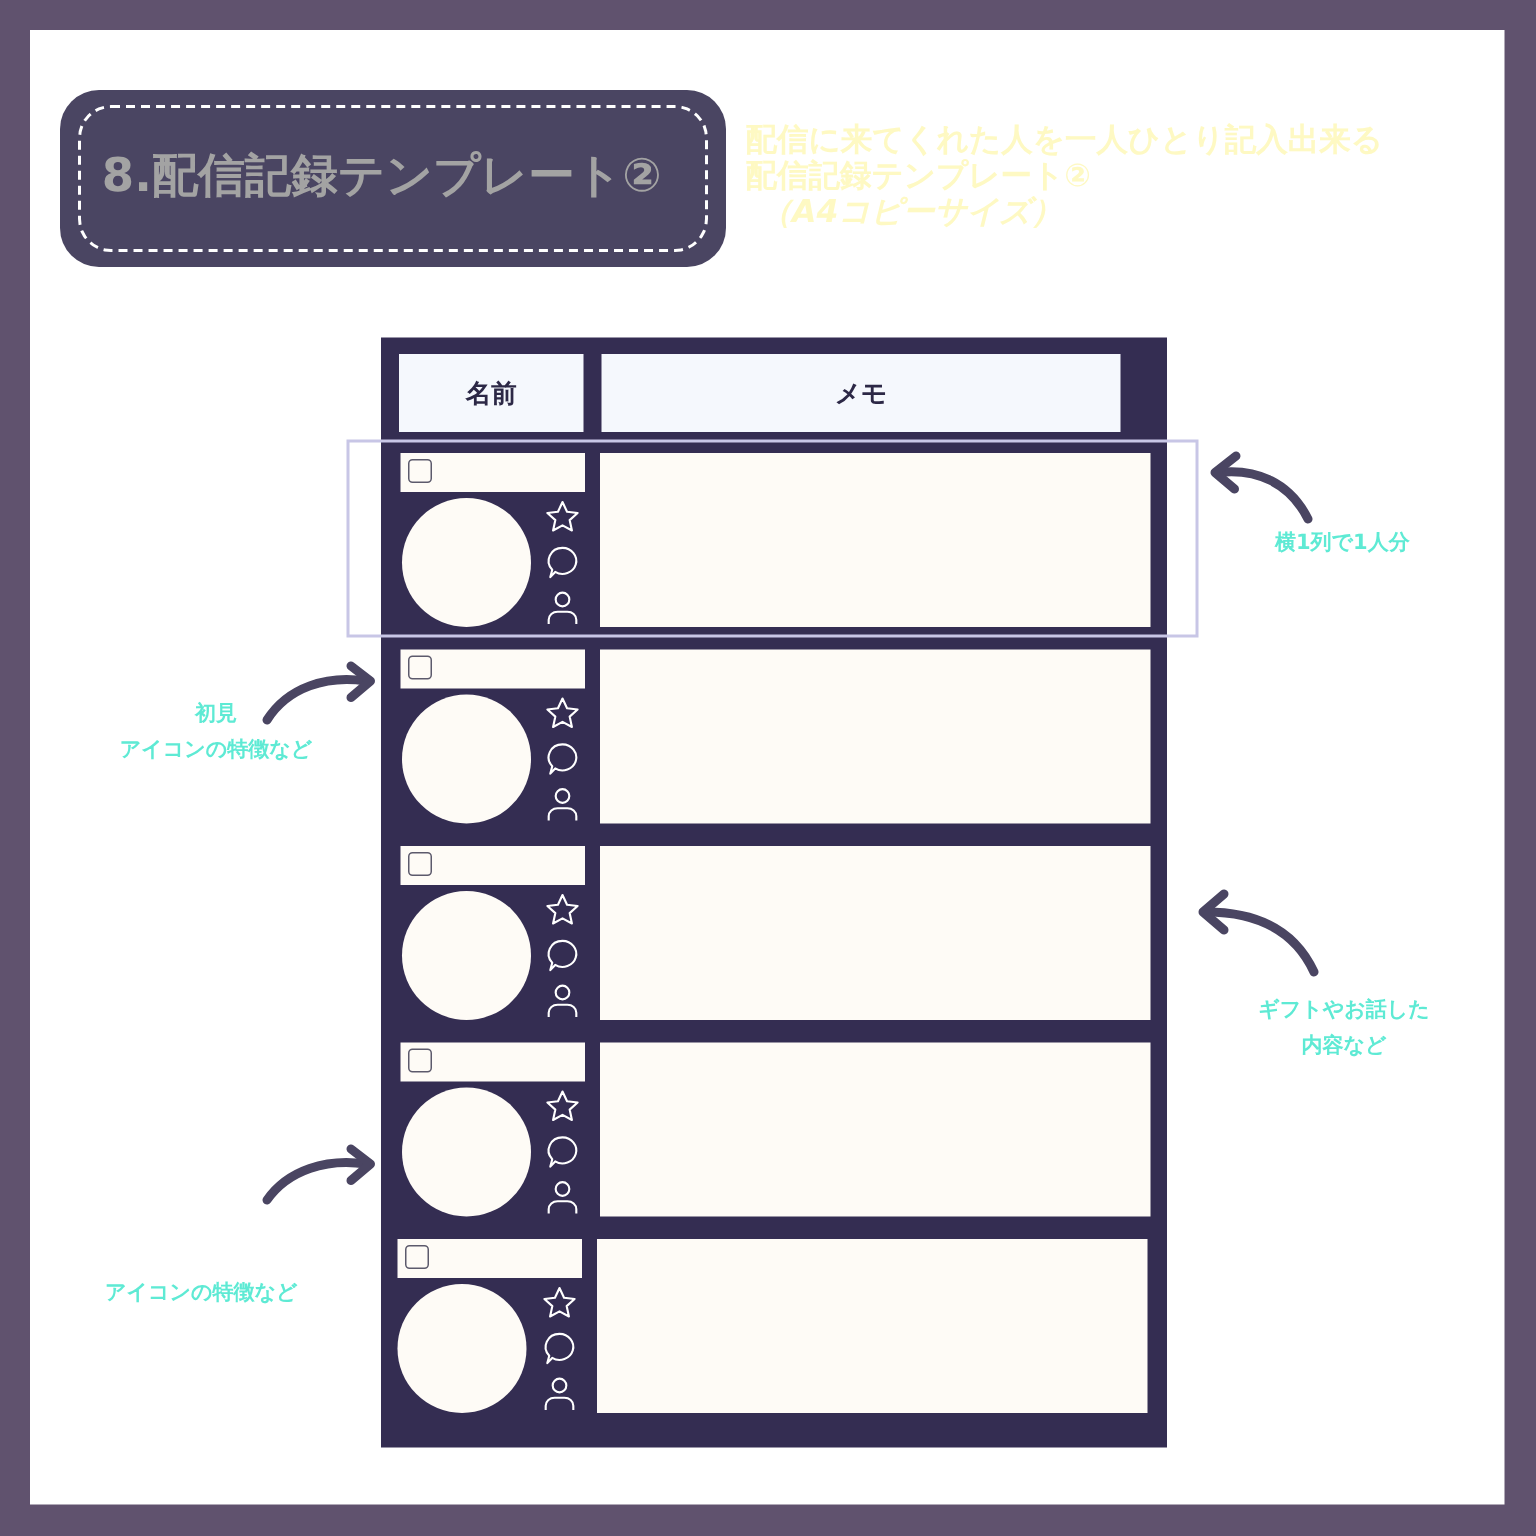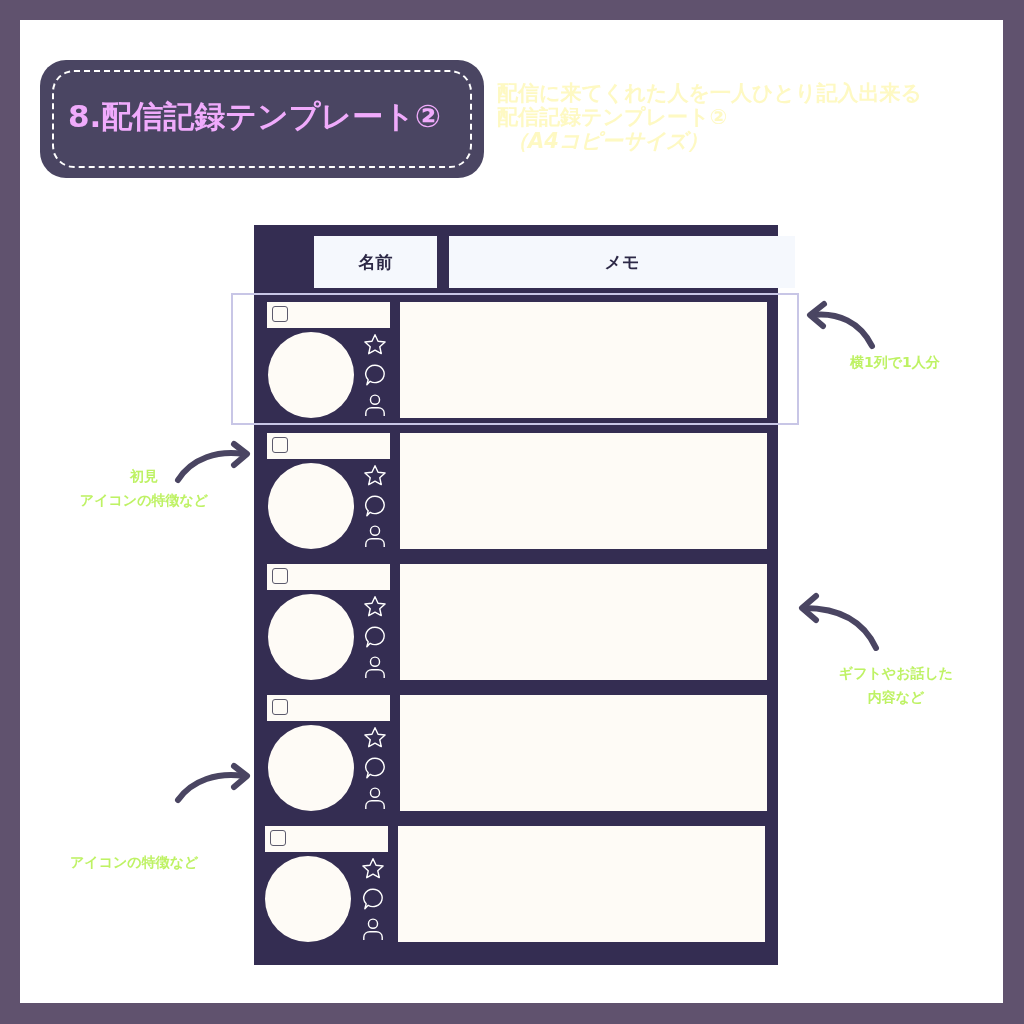--- a/index.html
+++ b/index.html
@@ -1,35 +1,35 @@
 <!DOCTYPE html>
 <html><head>
 <meta charset="utf-8">
 <style>
   html,body{margin:0;padding:0;}
   body{width:1024px;height:1024px;background:#60526e;position:relative;overflow:hidden;font-family:"DejaVu Sans",sans-serif;}
   .page{position:absolute;left:20px;top:20px;width:983px;height:983px;background:#ffffff;}
   .title-badge{position:absolute;left:40px;top:60px;width:444px;height:118px;background:#4a4562;border-radius:26px;}
   .title-dash{position:absolute;left:12px;top:10px;right:12px;bottom:10px;border:2.5px dashed #ffffff;border-radius:22px;}
-  .title-text{position:absolute;left:0;right:15px;top:36px;text-align:center;color:#f0abfc;font-size:31px;font-weight:bold;letter-spacing:0px;white-space:nowrap;}
+  .title-text{position:absolute;left:0;right:15px;top:36px;text-align:center;color:#a3a3a3;font-size:31px;font-weight:bold;letter-spacing:0px;white-space:nowrap;}
   .desc{position:absolute;left:497px;top:81px;color:#fef9c3;font-size:21px;font-weight:bold;line-height:24px;white-space:nowrap;}
   .desc div{height:24px;}
   .desc .l3{padding-left:10px;font-style:italic;}
   .sheet{position:absolute;left:254px;top:225px;width:524px;height:740px;background:#342d52;}
-  .hdr{position:absolute;top:11px;height:52px;background:#f5f8fd;display:flex;align-items:center;justify-content:center;font-weight:bold;font-size:17px;color:#2c2846;margin-left:48px;}
+  .hdr{position:absolute;top:11px;height:52px;background:#f5f8fd;display:flex;align-items:center;justify-content:center;font-weight:bold;font-size:17px;color:#2c2846;}
   .hdr-name{left:12px;width:123px;}
   .hdr-memo{left:147px;width:346px;}
   .row{position:absolute;left:0;width:524px;height:120px;}
   .namebar{position:absolute;left:13px;top:0;width:123px;height:26px;background:#fefbf6;}
   .chk{position:absolute;left:5px;top:4px;width:16px;height:16px;border:1.5px solid #5c5a6c;border-radius:3px;box-sizing:border-box;}
   .avatar{position:absolute;left:14px;top:30px;width:86px;height:86px;border-radius:50%;background:#fefbf6;}
   .icn{position:absolute;left:108px;width:26px;height:26px;}
   .memo{position:absolute;left:146px;top:0;width:367px;height:116px;background:#fefbf6;}
   .highlight{position:absolute;left:231px;top:293px;width:568px;height:132px;border:2px solid #c8c6e6;box-sizing:border-box;}
-  .note{position:absolute;color:#bef264;font-weight:bold;font-size:14px;text-align:center;white-space:nowrap;line-height:24px;}
+  .note{position:absolute;color:#5eead4;font-weight:bold;font-size:14px;text-align:center;white-space:nowrap;line-height:24px;}
   svg.arrow{position:absolute;overflow:visible;}
 </style>
 </head>
 <body>
 
 <div class="page"></div>
 
 <div class="title-badge">
   <div class="title-dash"></div>
   <div class="title-text">8.配信記録テンプレート②</div>

